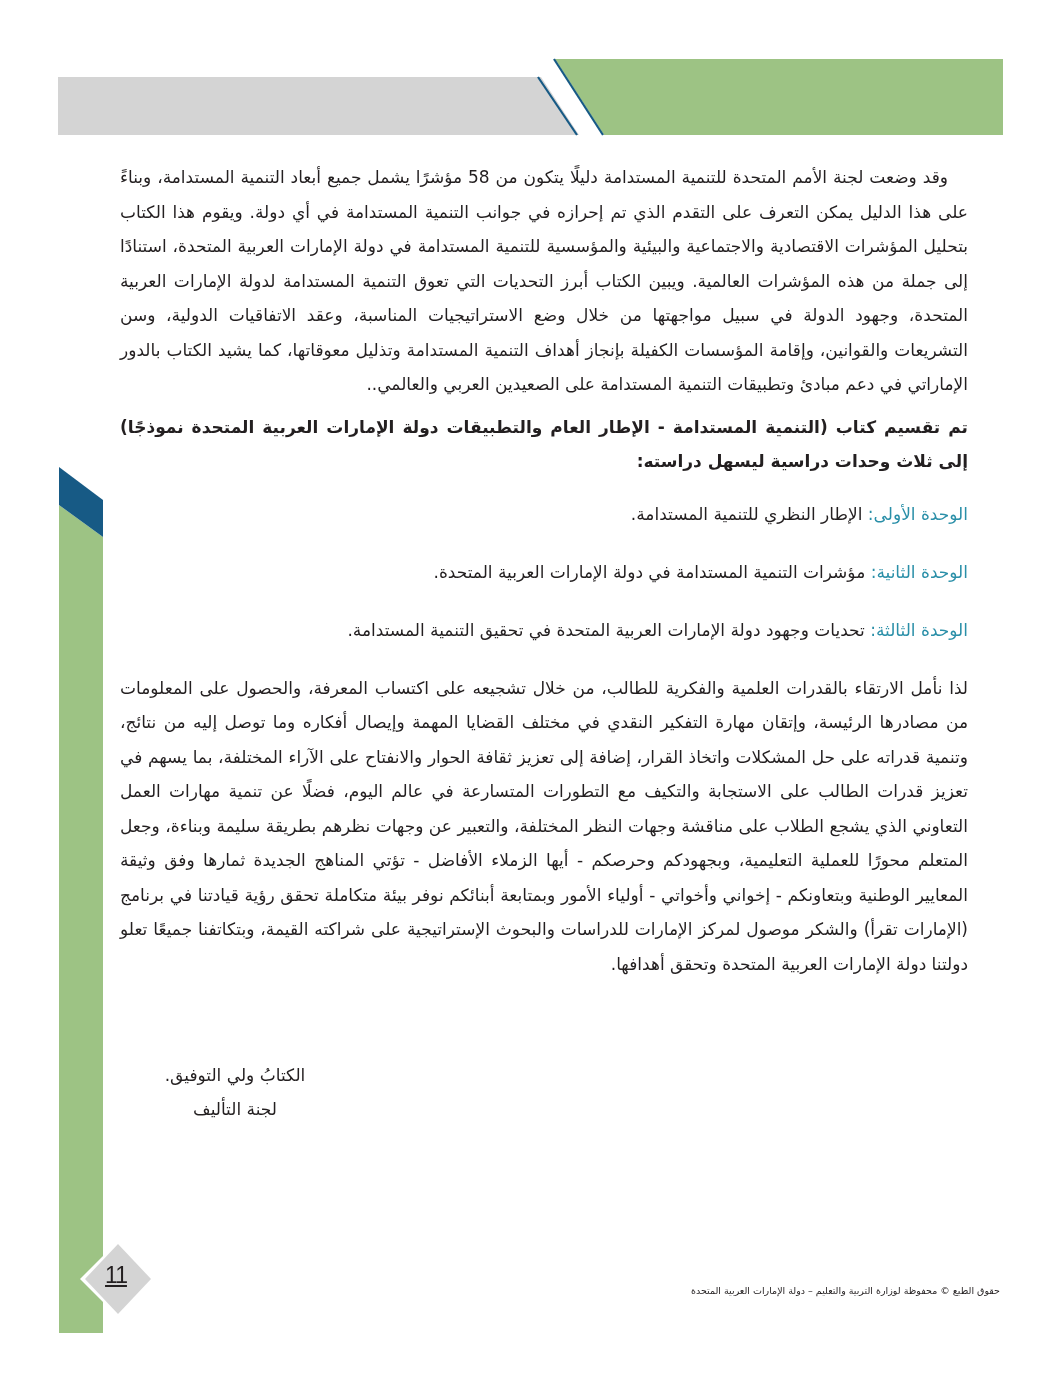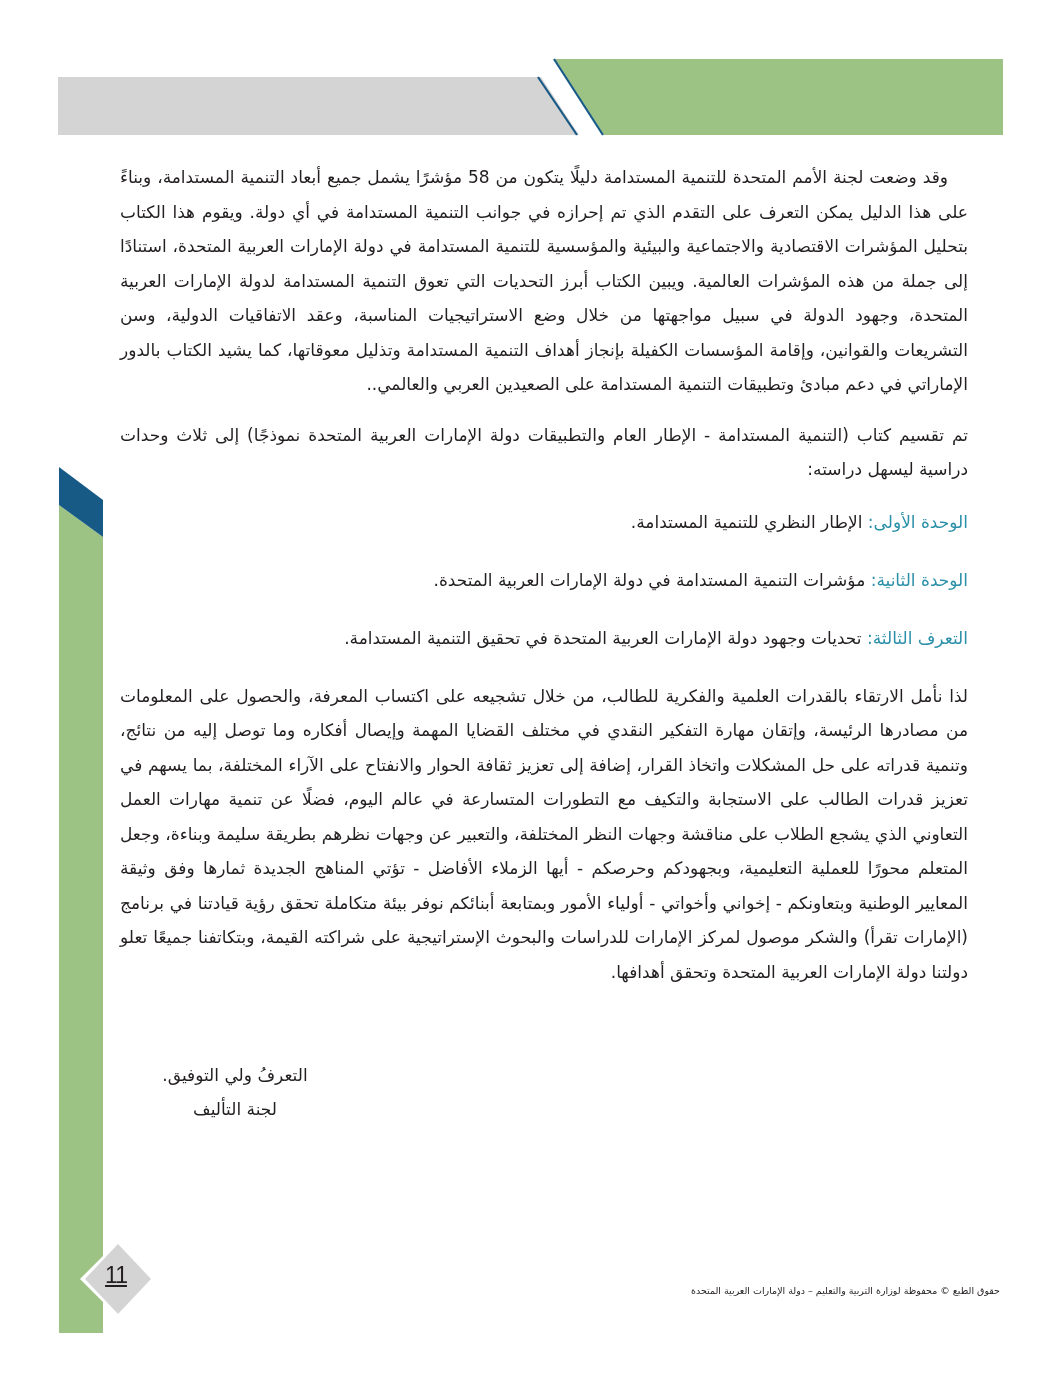--- a/index.html
+++ b/index.html
@@ -57,21 +57,22 @@
     }
     .para {
       margin: 0;
       text-align-last: right;
     }
     .para-intro {
       text-indent: 0;
       padding-right: 0;
     }
     .para-split {
-      margin-top: 16px;
+      margin-top: 8px;
+      font-weight: bold;
     }
     .units {
       margin-top: 6px;
     }
     .unit {
       margin: 16px 0 24px 0;
       height: 34px;
       text-align: right;
     }
     .unit-label {
@@ -131,26 +132,26 @@
   <div class="units">
     <div class="unit" style="margin-top:18px;">
       <span class="unit-label">الوحدة الأولى:</span>
       <span>الإطار النظري للتنمية المستدامة.</span>
     </div>
     <div class="unit">
       <span class="unit-label">الوحدة الثانية:</span>
       <span>مؤشرات التنمية المستدامة في دولة الإمارات العربية المتحدة.</span>
     </div>
     <div class="unit">
-      <span class="unit-label">التعرف الثالثة:</span>
+      <span class="unit-label">الوحدة الثالثة:</span>
       <span>تحديات وجهود دولة الإمارات العربية المتحدة في تحقيق التنمية المستدامة.</span>
     </div>
   </div>
 
   <p class="para para-closing">لذا نأمل الارتقاء بالقدرات العلمية والفكرية للطالب، من خلال تشجيعه على اكتساب المعرفة، والحصول على المعلومات من مصادرها الرئيسة، وإتقان مهارة التفكير النقدي في مختلف القضايا المهمة وإيصال أفكاره وما توصل إليه من نتائج، وتنمية قدراته على حل المشكلات واتخاذ القرار، إضافة إلى تعزيز ثقافة الحوار والانفتاح على الآراء المختلفة، بما يسهم في تعزيز قدرات الطالب على الاستجابة والتكيف مع التطورات المتسارعة في عالم اليوم، فضلًا عن تنمية مهارات العمل التعاوني الذي يشجع الطلاب على مناقشة وجهات النظر المختلفة، والتعبير عن وجهات نظرهم بطريقة سليمة وبناءة، وجعل المتعلم محورًا للعملية التعليمية، وبجهودكم وحرصكم - أيها الزملاء الأفاضل - تؤتي المناهج الجديدة ثمارها وفق وثيقة المعايير الوطنية وبتعاونكم - إخواني وأخواتي - أولياء الأمور وبمتابعة أبنائكم نوفر بيئة متكاملة تحقق رؤية قيادتنا في برنامج (الإمارات تقرأ) والشكر موصول لمركز الإمارات للدراسات والبحوث الإستراتيجية على شراكته القيمة، وبتكاتفنا جميعًا تعلو دولتنا دولة الإمارات العربية المتحدة وتحقق أهدافها.</p>
 </div>
 
 <div class="signature">
-  <div>التعرفُ ولي التوفيق.</div>
+  <div>الكتابُ ولي التوفيق.</div>
   <div>لجنة التأليف</div>
 </div>
 
 <div class="footer-copyright">حقوق الطبع © محفوظة لوزارة التربية والتعليم – دولة الإمارات العربية المتحدة</div>
 
 </body></html>

